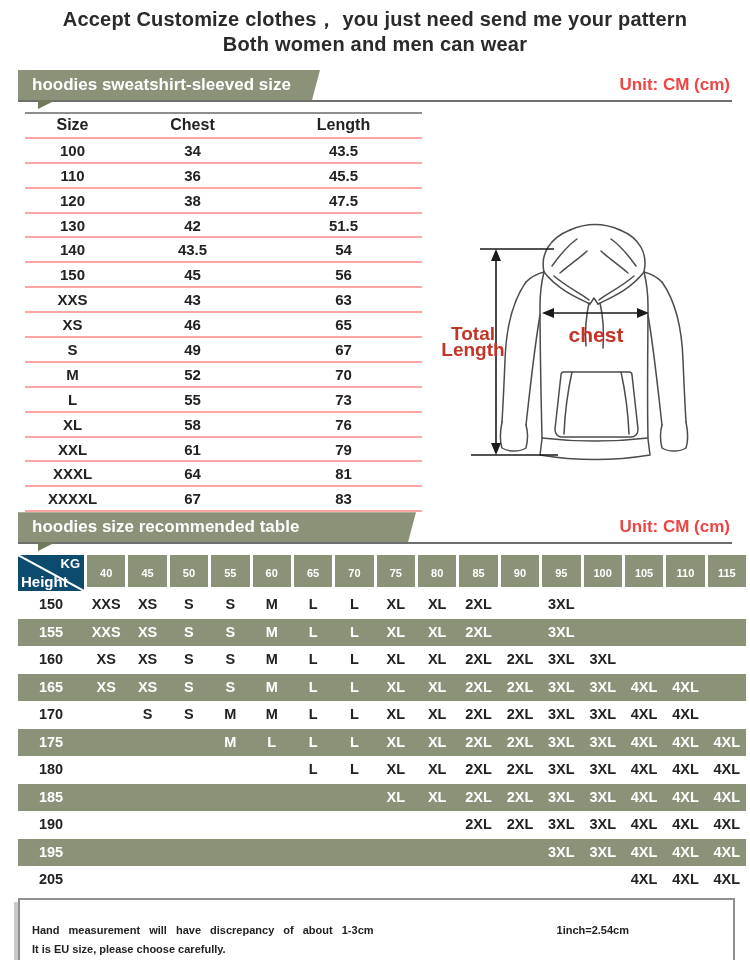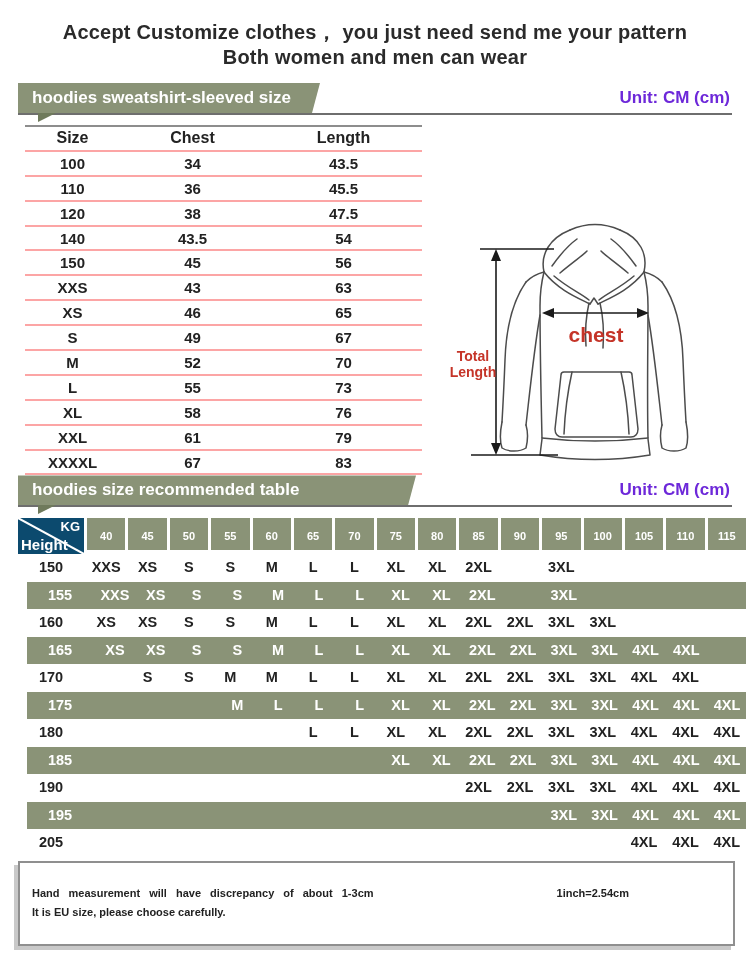--- a/index.html
+++ b/index.html
@@ -1,62 +1,62 @@
 <!DOCTYPE html>
 <html><head>
 <meta charset="utf-8">
 <style>
   html,body{margin:0;padding:0;}
   body{width:750px;height:960px;background:#ffffff;overflow:hidden;
        font-family:"Liberation Sans", sans-serif;-webkit-font-smoothing:antialiased;}
   .page{position:relative;width:750px;height:960px;}
 
   
-  .title{padding-top:20px;text-align:center;font-weight:700;font-size:20px;
+  .title{padding-top:7px;text-align:center;font-weight:700;font-size:20px;
          line-height:25px;color:#2a2a2a;letter-spacing:.2px;}
 
   
   .sec-head{position:relative;margin:13px 18px 0 18px;height:30px;
             border-bottom:2px solid #6e6e6e;display:flex;align-items:center;
             justify-content:space-between;}
   .sec-head.second{margin-top:0;}
   .banner{height:30px;line-height:30px;background:#8a9377;color:#fff;
           font-size:17px;font-weight:700;padding-left:14px;box-sizing:border-box;
           clip-path:polygon(0 0,100% 0,calc(100% - 8px) 100%,0 100%);}
   .banner.w1{width:302px;}
   .banner.w2{width:398px;}
   .tail{position:absolute;left:20px;top:30px;width:0;height:0;
         border-top:9px solid #6f7a5c;border-right:18px solid transparent;}
-  .unit{font-size:17px;font-weight:700;color:#6d28d9;padding-right:2px;}
+  .unit{font-size:17px;font-weight:700;color:#ef4444;padding-right:2px;}
 
   
   .s-table{margin:10px 0 0 25px;width:397px;border-top:2px solid #8d8d8d;}
   .s-row{display:grid;grid-template-columns:95px 145px 157px;height:24.9px;
          box-sizing:border-box;border-bottom:2px solid #fca5a5;align-items:center;}
   .s-row div{text-align:center;font-weight:700;font-size:15px;color:#222;}
   .s-row.s-head div{font-size:16px;}
 
   
   .diagram{position:absolute;left:436px;top:210px;width:314px;height:260px;}
   .diagram svg{position:absolute;left:0;top:0;}
   .lbl{position:absolute;font-weight:700;color:#c53428;text-align:center;}
-  .lbl-total{left:0;top:138px;width:74px;font-size:14px;line-height:16px;}
+  .lbl-total{left:0;top:116px;width:74px;font-size:19px;line-height:16px;}
   .lbl-chest{left:110px;top:113px;width:100px;font-size:21px;}
 
   
   .m-table{margin:11px 4px 0 18px;width:728px;}
   .m-head,.m-row{display:grid;grid-template-columns:66px repeat(16,1fr);column-gap:3px;}
   .m-wcell{background:#8a9377;color:#fff;font-weight:700;font-size:11px;
            height:32px;line-height:36px;text-align:center;}
   .m-corner{position:relative;background:#0c4a6e;height:36px;}
   .m-corner svg{position:absolute;left:0;top:0;}
   .m-corner .kg{position:absolute;right:4px;top:1px;color:#fff;font-weight:700;font-size:13px;}
   .m-corner .hg{position:absolute;left:3px;bottom:1px;color:#fff;font-weight:700;font-size:15px;}
   .m-row{height:27.5px;align-items:center;}
-  .m-row.band{background:#8a9377;margin-left:9px;}
+  .m-row.band{background:#8a9377;}
   .m-label,.m-cell{text-align:center;font-weight:700;font-size:14.5px;
                    line-height:27.5px;color:#222;}
   .m-row.band .m-label,.m-row.band .m-cell{color:#fff;}
 
   
   .note{margin:4px 15px 0 18px;border:2px solid #8f8f8f;box-shadow:-4px 4px 0 #c9c9c9;
         padding:21px 12px;font-weight:700;font-size:11px;color:#222;line-height:19.5px;}
   .note-line1{display:flex;}
   .nl-left{word-spacing:6px;}
   .nl-right{margin-left:auto;margin-right:92px;}
@@ -95,20 +95,25 @@
         <div>36</div>
         <div>45.5</div>
       </div>
 
       <div class="s-row">
         <div>120</div>
         <div>38</div>
         <div>47.5</div>
       </div>
 
+      <div class="s-row">
+        <div>130</div>
+        <div>42</div>
+        <div>51.5</div>
+      </div>
 
       <div class="s-row">
         <div>140</div>
         <div>43.5</div>
         <div>54</div>
       </div>
 
       <div class="s-row">
         <div>150</div>
         <div>45</div>
@@ -150,20 +155,25 @@
         <div>58</div>
         <div>76</div>
       </div>
 
       <div class="s-row">
         <div>XXL</div>
         <div>61</div>
         <div>79</div>
       </div>
 
+      <div class="s-row">
+        <div>XXXL</div>
+        <div>64</div>
+        <div>81</div>
+      </div>
 
       <div class="s-row">
         <div>XXXXL</div>
         <div>67</div>
         <div>83</div>
       </div>
 
   </div>
 
   <div class="diagram">

